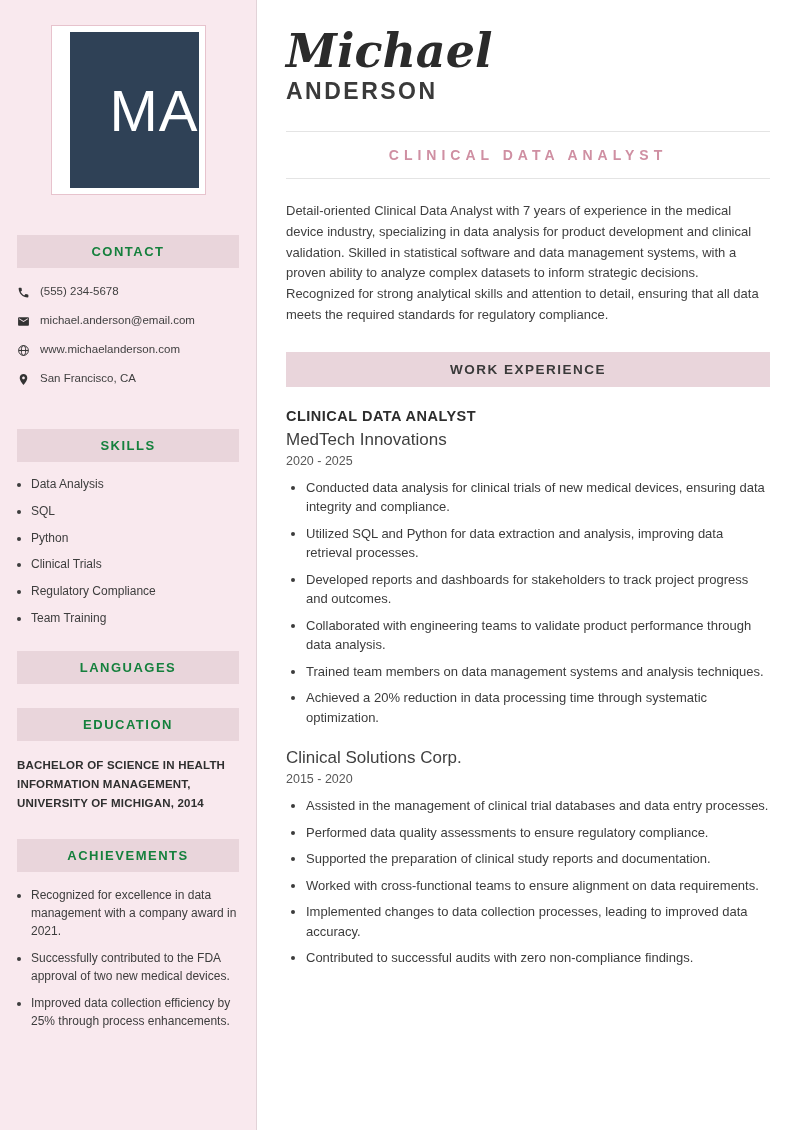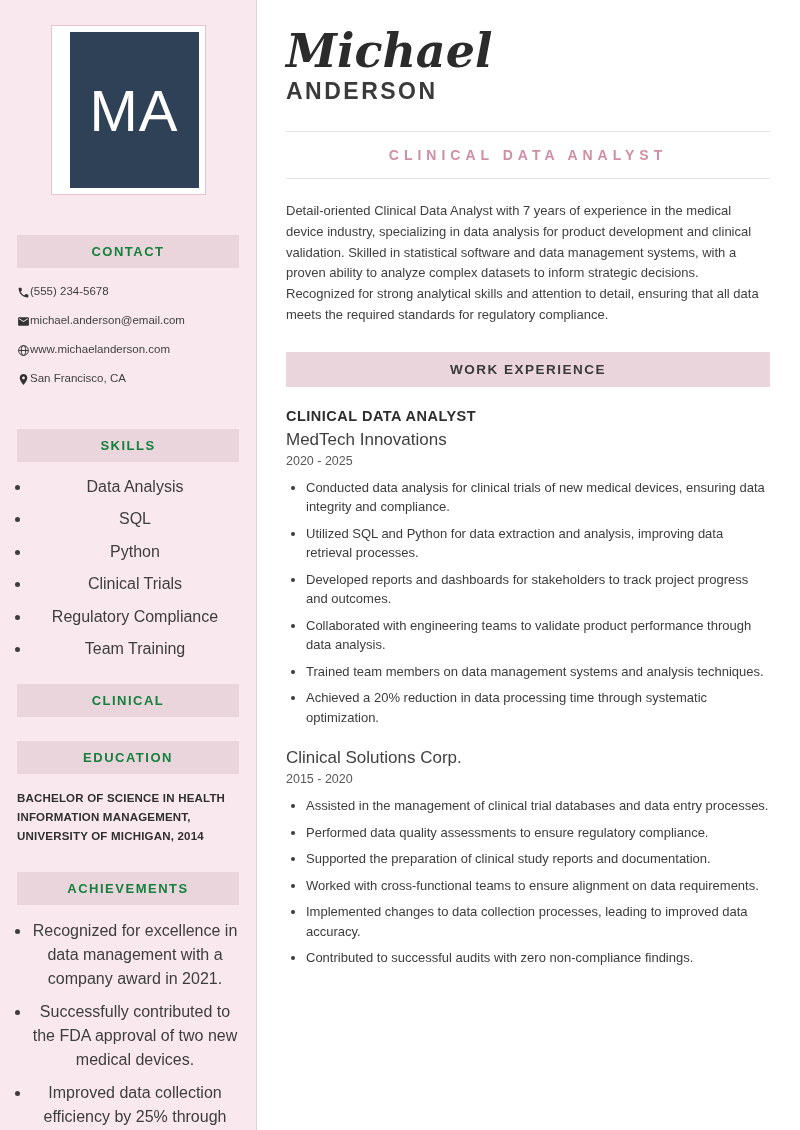--- a/index.html
+++ b/index.html
@@ -27,21 +27,21 @@
     margin: 25px auto 0 auto;
     border: 1px solid #e7c3cd;
     background: #ffffff;
     padding: 6px;
   }
   .photo {
     background: #2f4156;
     height: 156px;
     display: flex;
     align-items: center;
-    justify-content: center;
+    justify-content: flex-end;
     margin-left: 12px;
   }
   .initials {
     color: #ffffff;
     font-size: 58px;
     font-weight: 400;
     letter-spacing: 1px;
     font-family: "Liberation Sans", sans-serif;
   }
   .side-band {
@@ -57,43 +57,43 @@
   .side-band.contact { margin-top: 40px; }
   .side-band.skills { margin-top: 26px; }
   .side-band.languages { margin-top: 24px; }
   .side-band.education { margin-top: 24px; }
   .side-band.achievements { margin-top: 26px; }
 
   .contact-list { padding: 17px 17px 2px 17px; }
   .contact-item {
     display: flex;
     align-items: flex-start;
+    gap: 10px;
     margin-bottom: 15px;
     font-size: 11.5px;
     color: #3f3f3f;
   }
   .contact-item .ico {
     width: 13px;
     height: 13px;
     flex: 0 0 13px;
     margin-top: 1px;
   }
   .contact-item .ico svg { width: 13px; height: 13px; display: block; }
 
   ul.side-list {
     margin: 14px 17px 0 17px;
     padding-left: 14px;
     list-style: disc;
   }
   ul.side-list li {
-    font-size: 16px;
+    font-size: 12px;
     color: #3d3d3d;
     margin-bottom: 10px;
     line-height: 1.4;
-    text-align: center;
   }
   .edu-block {
     padding: 15px 6px 0 17px;
     font-size: 11.5px;
     font-weight: bold;
     line-height: 1.65;
     color: #2f2f2f;
     letter-spacing: 0.2px;
   }
   ul.side-list.ach li { margin-bottom: 9px; line-height: 1.5; }
@@ -228,21 +228,21 @@
     <div class="side-band skills">SKILLS</div>
     <ul class="side-list">
       <li>Data Analysis</li>
       <li>SQL</li>
       <li>Python</li>
       <li>Clinical Trials</li>
       <li>Regulatory Compliance</li>
       <li>Team Training</li>
     </ul>
 
-    <div class="side-band languages">CLINICAL</div>
+    <div class="side-band languages">LANGUAGES</div>
 
     <div class="side-band education">EDUCATION</div>
     <div class="edu-block">BACHELOR OF SCIENCE IN HEALTH INFORMATION MANAGEMENT, UNIVERSITY OF MICHIGAN, 2014</div>
 
     <div class="side-band achievements">ACHIEVEMENTS</div>
     <ul class="side-list ach">
       <li>Recognized for excellence in data management with a company award in 2021.</li>
       <li>Successfully contributed to the FDA approval of two new medical devices.</li>
       <li>Improved data collection efficiency by 25% through process enhancements.</li>
     </ul>

